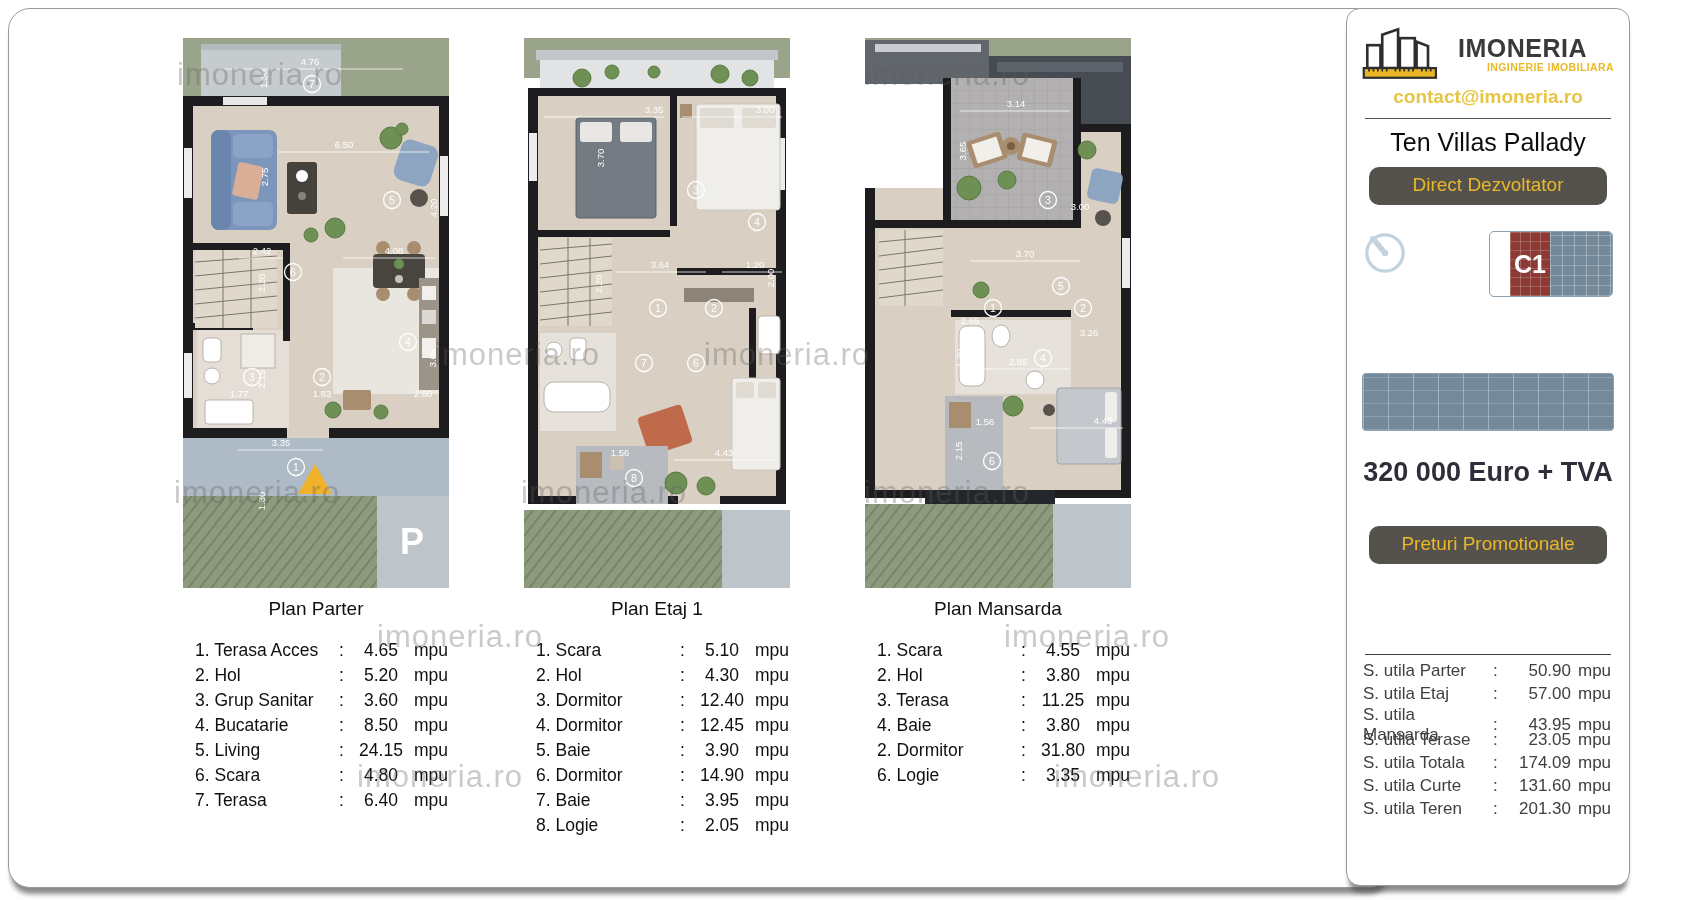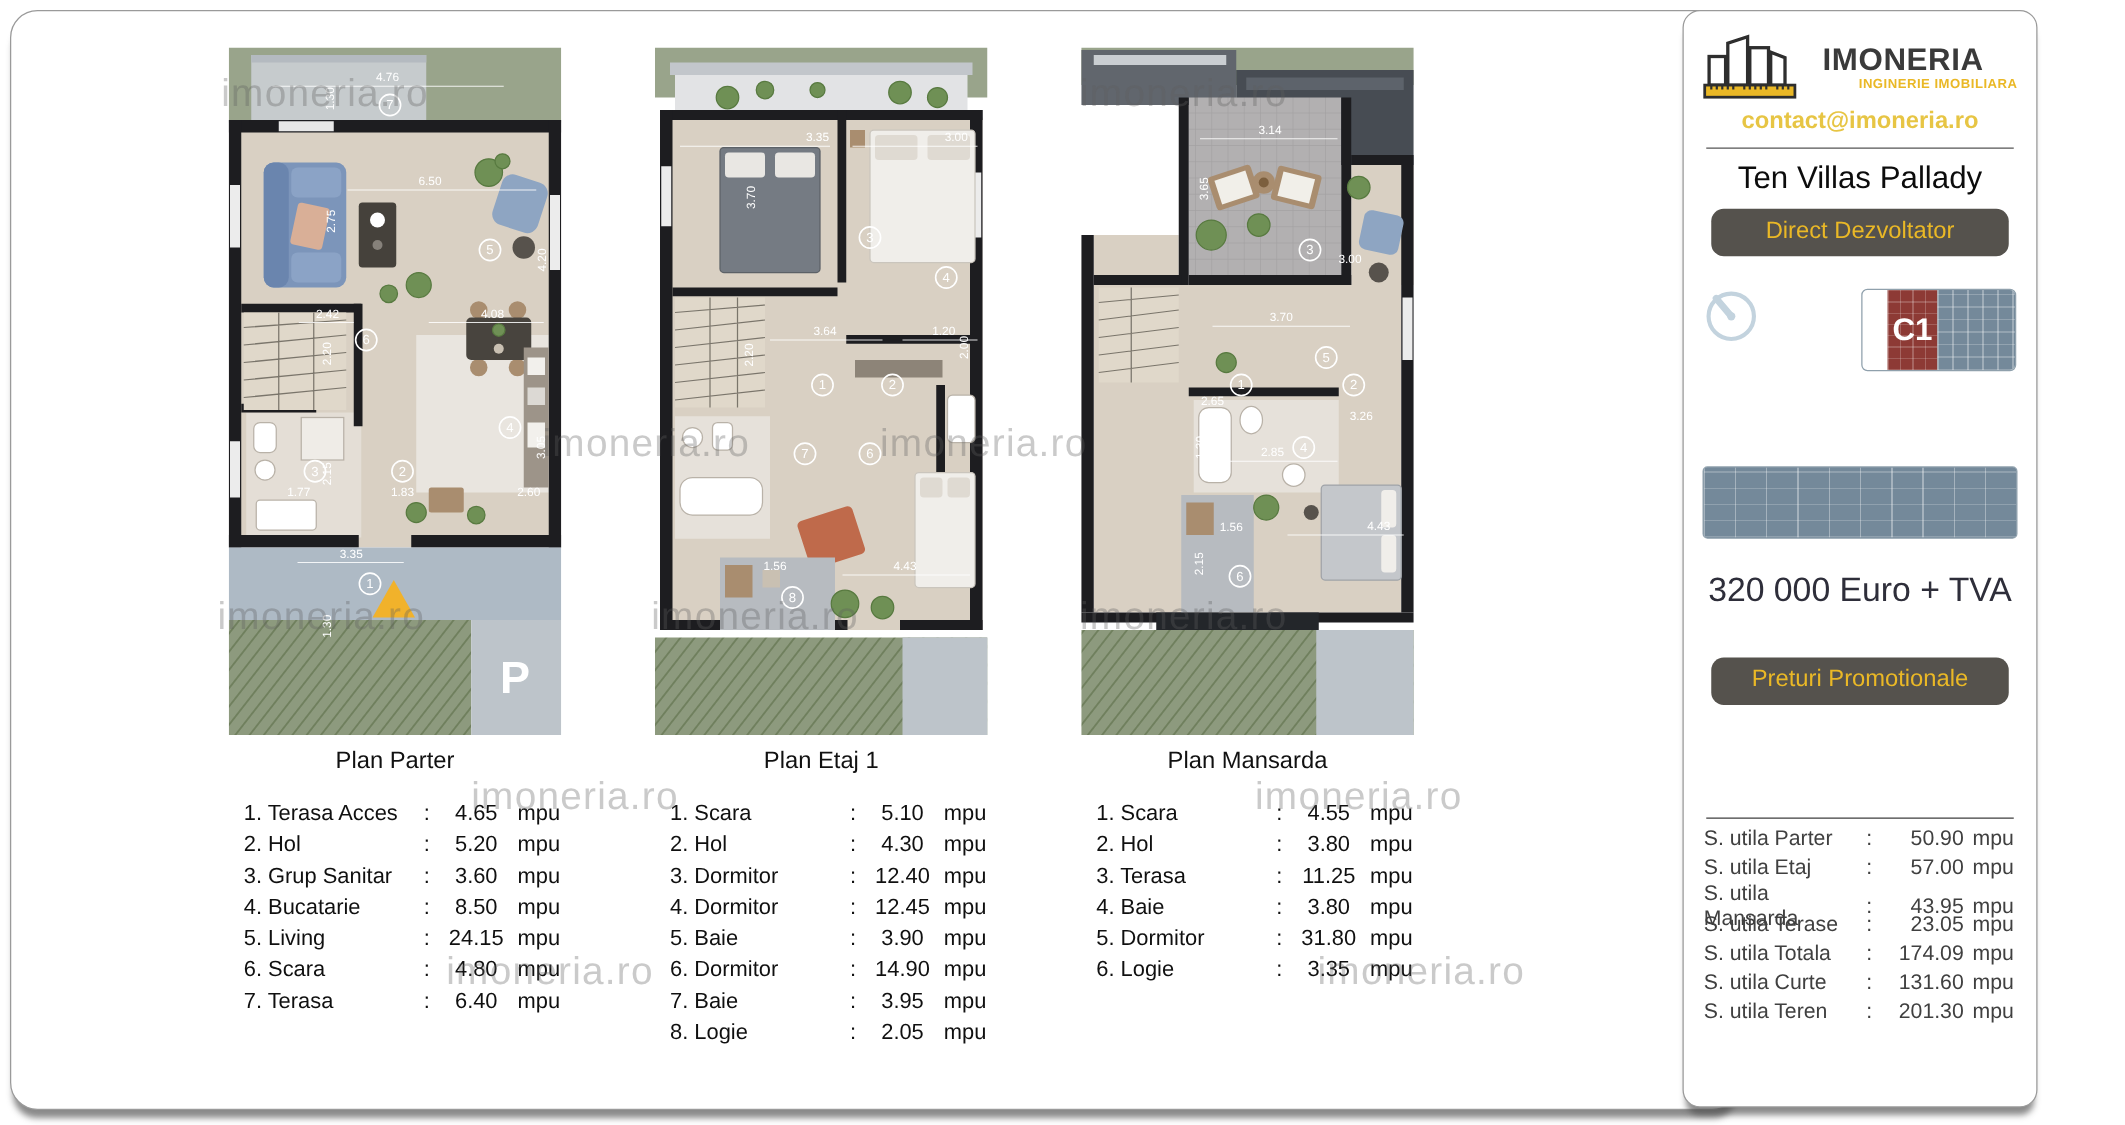--- a/index.html
+++ b/index.html
@@ -58,21 +58,21 @@
              background-image:repeating-linear-gradient(90deg,rgba(255,255,255,.22) 0 1px,transparent 1px 10px),
                               repeating-linear-gradient(0deg,rgba(255,255,255,.18) 0 1px,transparent 1px 9px);
              color:#fff; font-size:25px; font-weight:800; display:flex; align-items:center; justify-content:center; }
   .c1-right { flex:1; background:#74899a;
               background-image:repeating-linear-gradient(90deg,rgba(255,255,255,.3) 0 1px,transparent 1px 12px),
                                repeating-linear-gradient(0deg,rgba(255,255,255,.22) 0 1px,transparent 1px 10px); }
   .strip-thumb { margin:76px auto 0 auto; width:252px; height:58px; border-radius:4px; background:#74899a;
                  border:1px solid #8fa0ac; cursor:pointer;
                  background-image:repeating-linear-gradient(90deg,rgba(255,255,255,.35) 0 1px,transparent 1px 25px),
                                   repeating-linear-gradient(0deg,rgba(255,255,255,.2) 0 1px,transparent 1px 13px); }
-  .price { margin-top:26px; font-size:27px; font-weight:400; color:#2e2e3a; }
+  .price { margin-top:26px; font-size:27px; font-weight:700; color:#2e2e3a; }
   .promo-btn { margin-top:38px; }
   .areas-divider { margin-top:90px; border-top:1.2px solid #3f3f3f; }
   .areas-table { margin-top:4px; padding:0 2px; }
   .areas-table .arow { display:grid; grid-template-columns:1fr 12px 62px 38px; column-gap:4px;
                        height:23px; align-items:center; font-size:17px; color:#404040; text-align:left; }
   .areas-table .av { text-align:right; }
   .areas-table .au { padding-left:3px; }
 </style>
 </head>
 <body>
@@ -532,21 +532,21 @@
               <span class="rv">11.25</span>
               <span class="ru">mpu</span>
             </li>
             <li>
               <span class="rn">4. Baie</span>
               <span class="rc">:</span>
               <span class="rv">3.80</span>
               <span class="ru">mpu</span>
             </li>
             <li>
-              <span class="rn">5. Dormitor</span>
+              <span class="rn">2. Dormitor</span>
               <span class="rc">:</span>
               <span class="rv">31.80</span>
               <span class="ru">mpu</span>
             </li>
             <li>
               <span class="rn">6. Logie</span>
               <span class="rc">:</span>
               <span class="rv">3.35</span>
               <span class="ru">mpu</span>
             </li>

